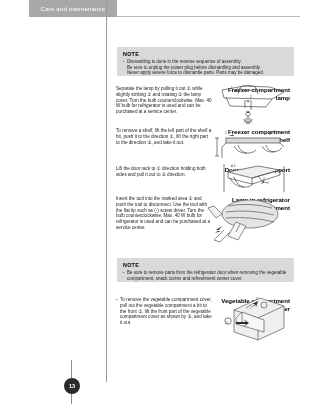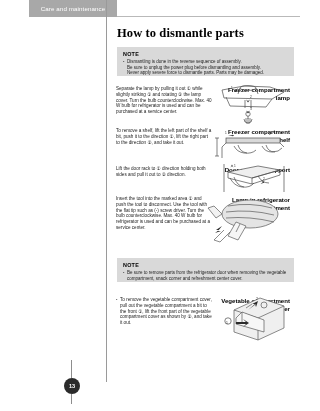--- a/index.html
+++ b/index.html
@@ -98,21 +98,20 @@
 
 <div class="page">
 
   <div class="header-tab">
     <span>Care and maintenance</span>
   </div>
   <div class="header-rule"></div>
 
   <div class="col-rule"></div>
 
-  <div class="title">How to dismantle parts</div>
 
   <div class="note note1">
     <div class="note-title">NOTE</div>
     <ul>
       <li>Dismantling is done in the reverse sequence of assembly.</li>
       <li class="cont">Be sure to unplug the power plug before dismantling and assembly.</li>
       <li class="cont">Never apply severe force to dismantle parts. Parts may be damaged.</li>
     </ul>
   </div>
 

